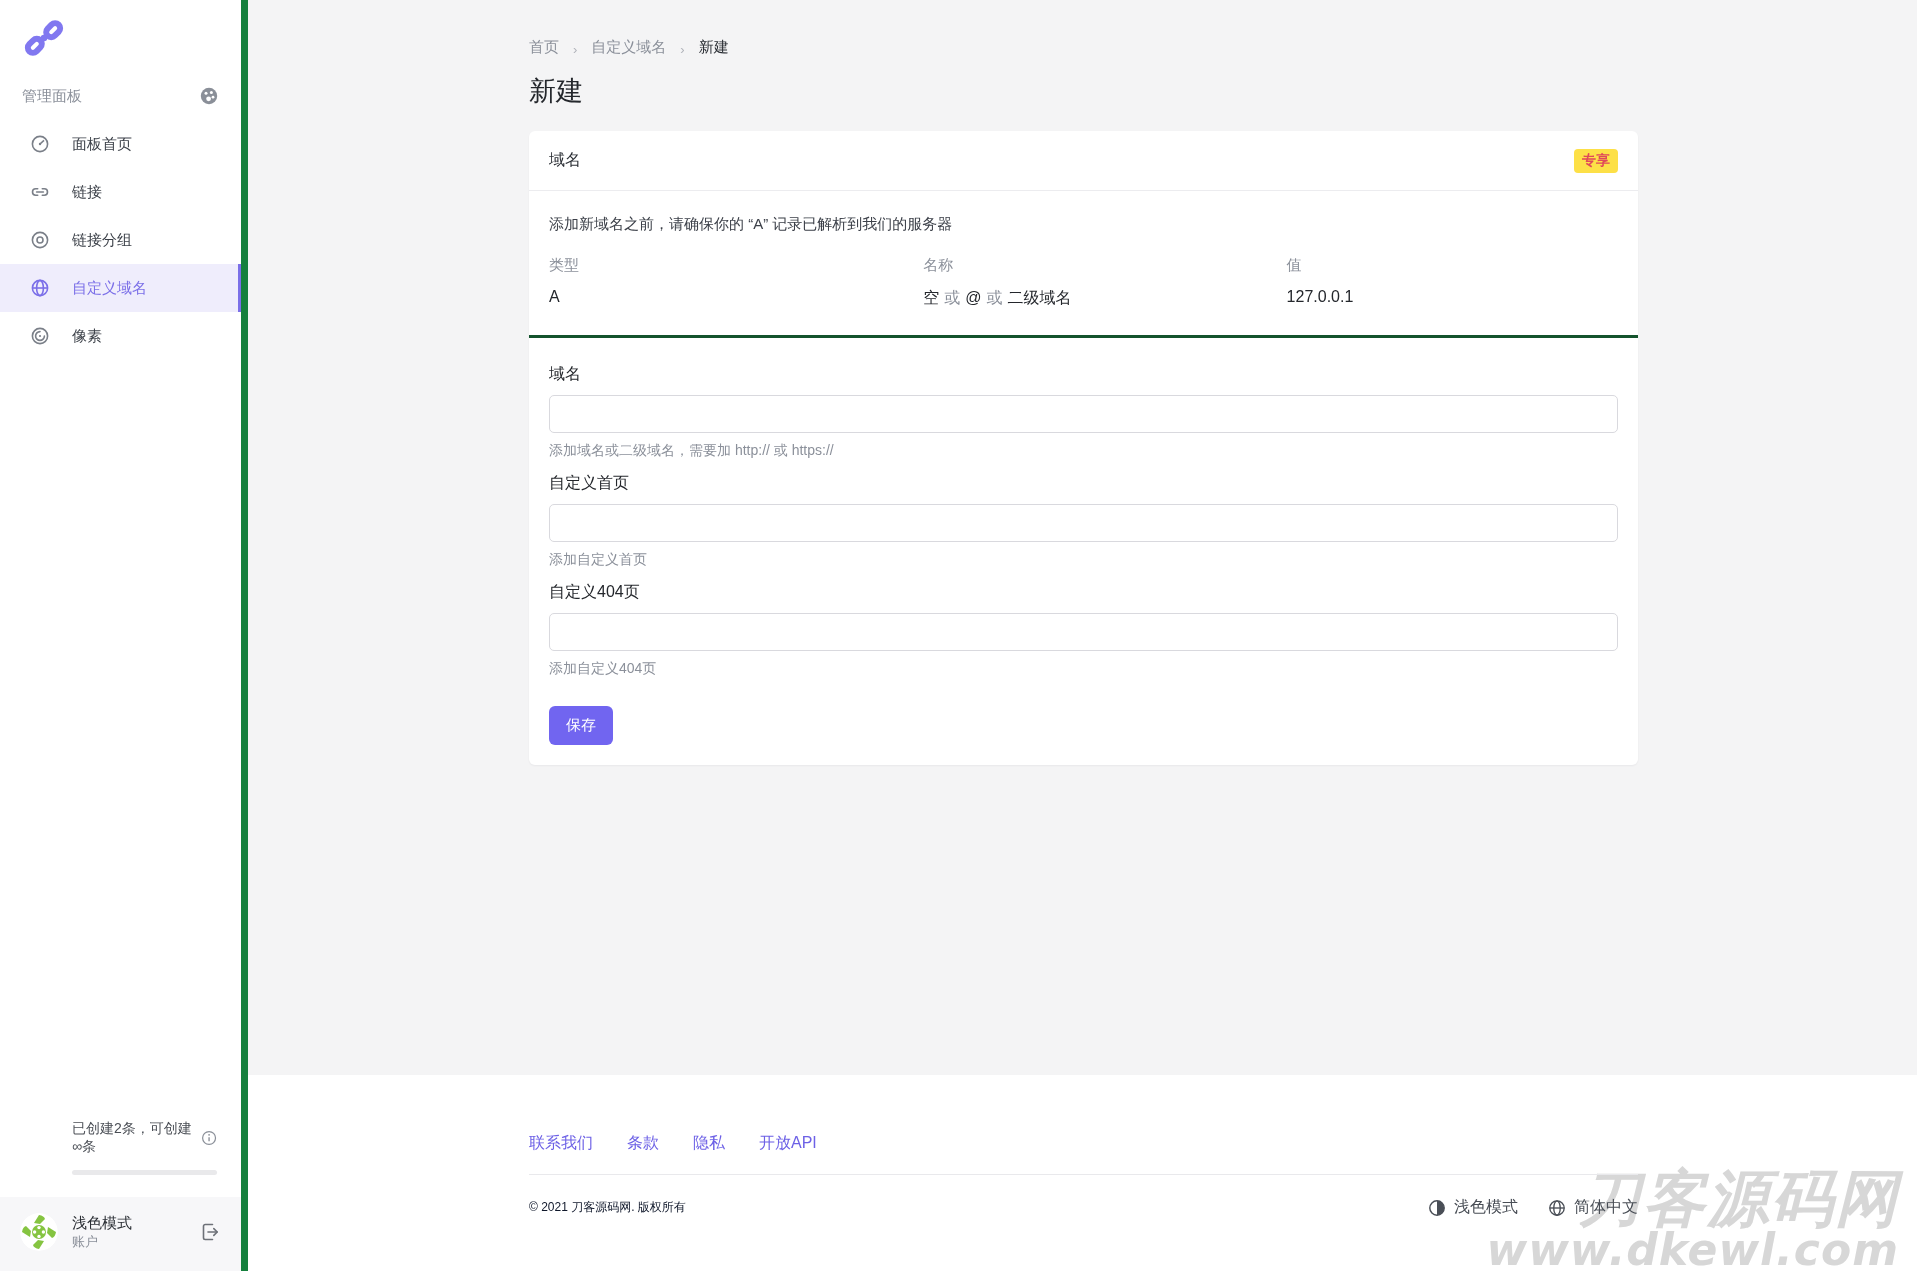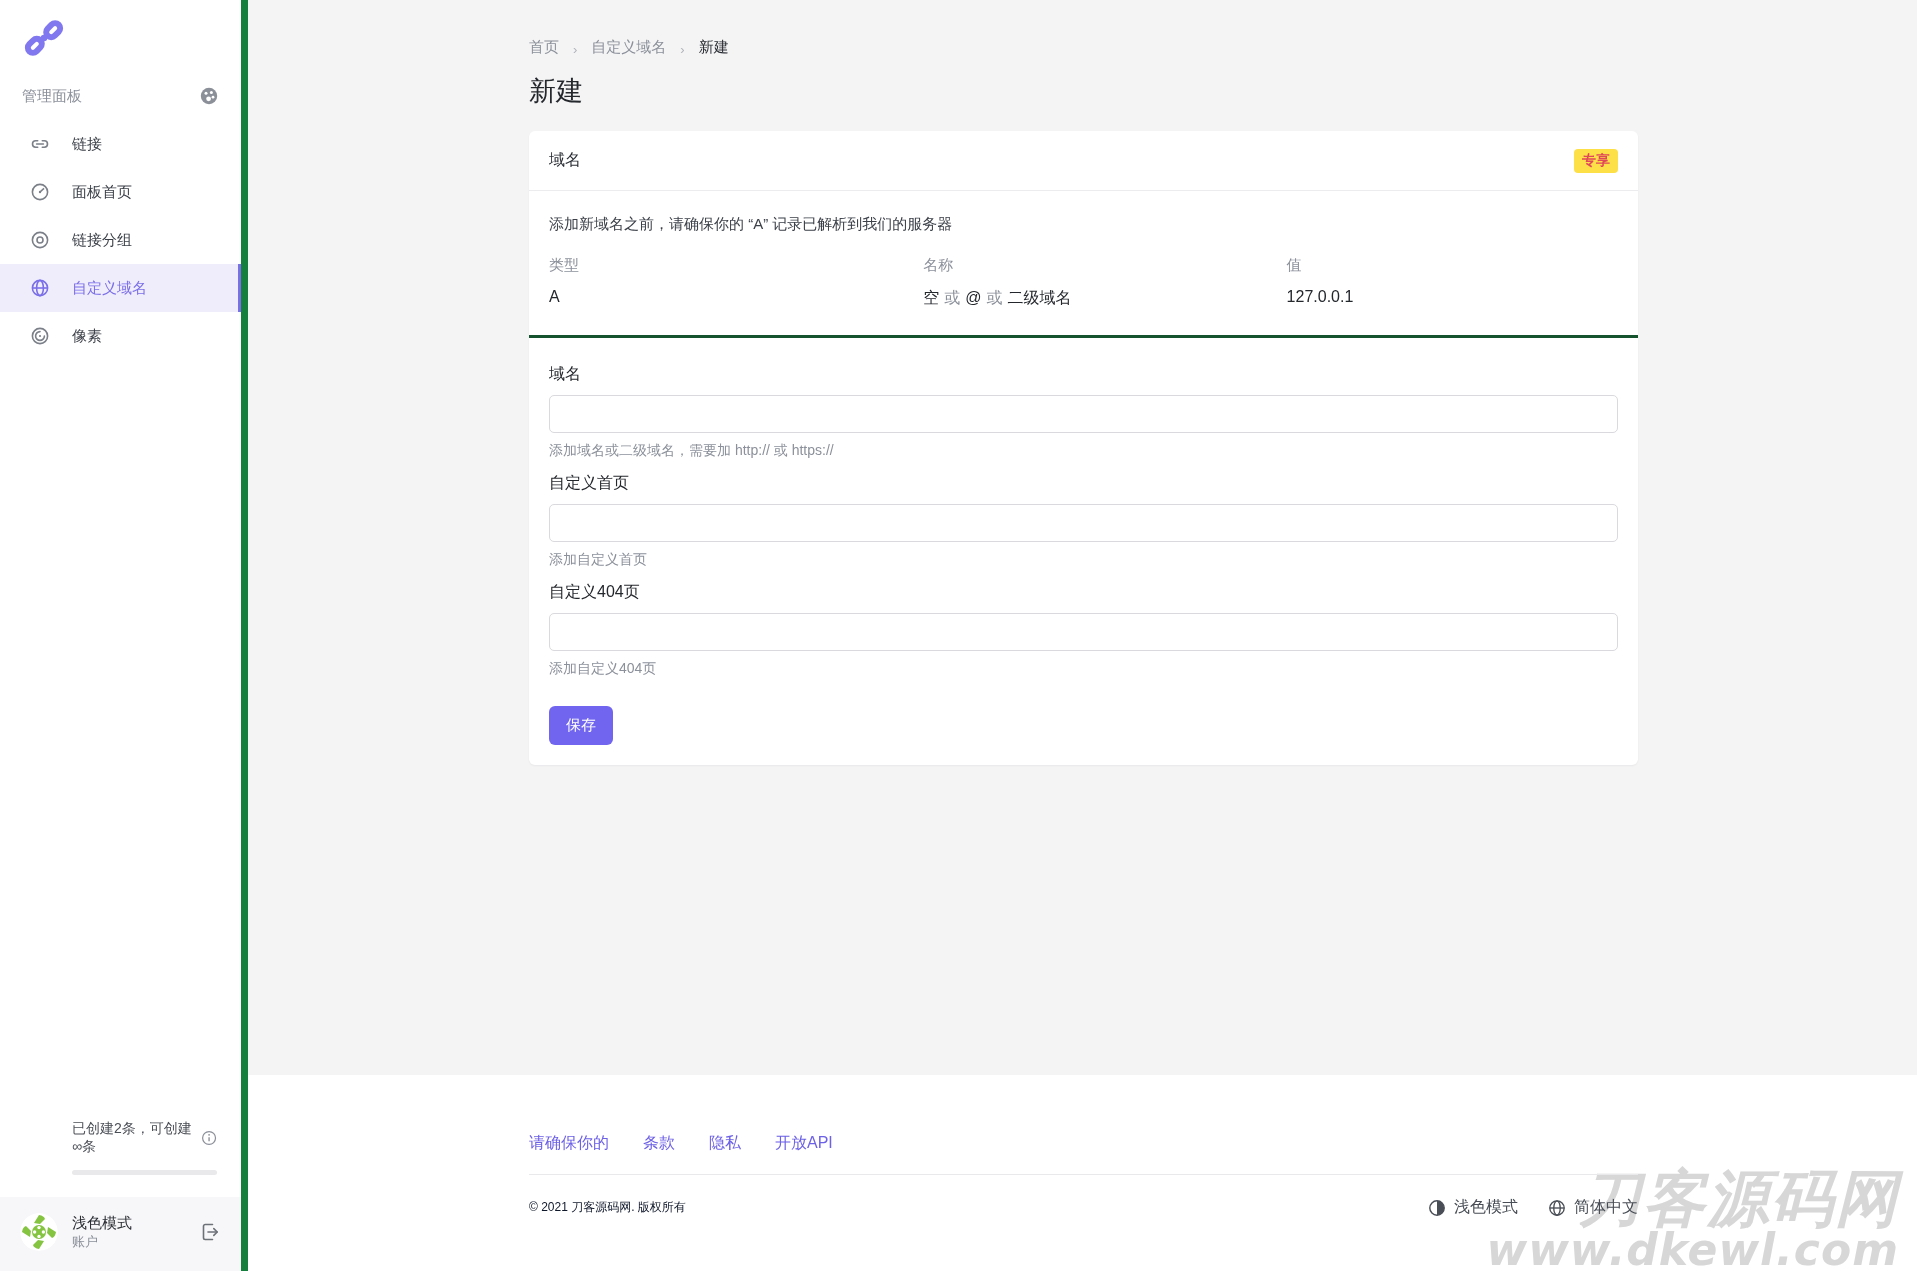--- a/index.html
+++ b/index.html
@@ -159,37 +159,37 @@
       <circle cx="7" cy="7.2" r="1.5" fill="#ffffff"></circle>
       <circle cx="12.4" cy="6.6" r="1.5" fill="#ffffff"></circle>
       <circle cx="14" cy="11.2" r="1.4" fill="#ffffff"></circle>
       <circle cx="9.6" cy="12.8" r="2.4" fill="#ffffff"></circle>
     </svg>
   </div>
 
   <nav class="nav">
     <div class="nav-item">
       <span class="nicon">
+        <svg viewBox="0 0 20 20" fill="none" stroke-width="1.6" stroke="currentColor">
+          <circle cx="10" cy="10" r="7.6"></circle>
+          <line x1="10" y1="10" x2="14" y2="6.4"></line>
+          <circle cx="10" cy="10" r="1.2" fill="#7a7f88" stroke="none"></circle>
+        </svg>
+      </span>
+      <span>面板首页</span>
+    </div>
+    <div class="nav-item">
+      <span class="nicon">
         <svg viewBox="0 0 20 20" fill="none" stroke-width="1.6" stroke-linecap="round" stroke="currentColor">
           <path d="M12.3 6.8h2a3.2 3.2 0 0 1 0 6.4h-2"></path>
           <path d="M7.7 13.2h-2a3.2 3.2 0 0 1 0-6.4h2"></path>
           <line x1="6.6" y1="10" x2="13.4" y2="10"></line>
         </svg>
       </span>
       <span>链接</span>
-    </div>
-    <div class="nav-item">
-      <span class="nicon">
-        <svg viewBox="0 0 20 20" fill="none" stroke-width="1.6" stroke="currentColor">
-          <circle cx="10" cy="10" r="7.6"></circle>
-          <line x1="10" y1="10" x2="14" y2="6.4"></line>
-          <circle cx="10" cy="10" r="1.2" fill="#7a7f88" stroke="none"></circle>
-        </svg>
-      </span>
-      <span>面板首页</span>
     </div>
     <div class="nav-item">
       <span class="nicon">
         <svg viewBox="0 0 20 20" fill="none" stroke-width="1.6" stroke="currentColor">
           <circle cx="10" cy="10" r="7.6"></circle>
           <circle cx="10" cy="10" r="3"></circle>
         </svg>
       </span>
       <span>链接分组</span>
     </div>
@@ -316,21 +316,21 @@
     </div>
   </div>
 
   <footer class="footer">
     <div class="watermark">
       <div class="wm1">刀客源码网</div>
       <div class="wm2">www.dkewl.com</div>
     </div>
     <div class="footer-inner">
       <div class="foot-links">
-        <span>请确保你的</span>
+        <span>联系我们</span>
         <span>条款</span>
         <span>隐私</span>
         <span>开放API</span>
       </div>
       <hr class="foot-divider">
       <div class="foot-bottom">
         <span class="copyright">© 2021 刀客源码网. 版权所有</span>
         <div class="foot-toggles">
           <span class="toggle">
             <svg viewBox="0 0 20 20">

